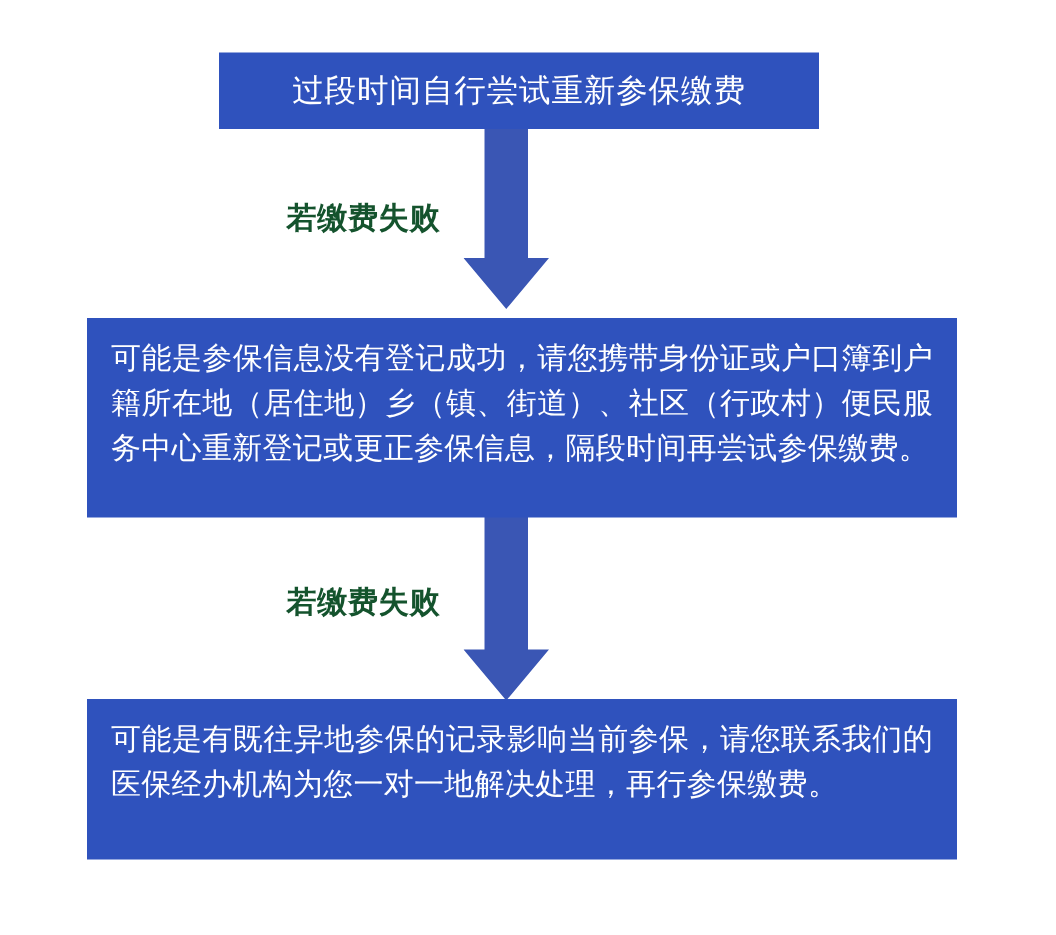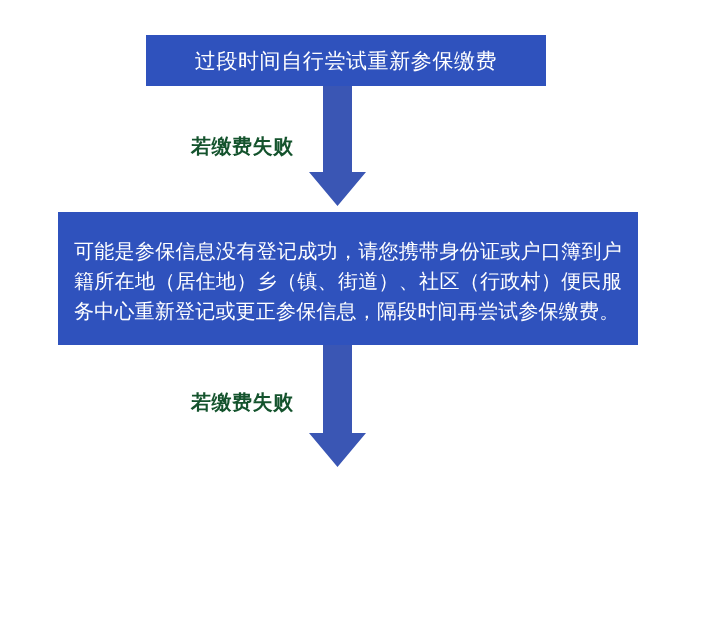--- a/index.html
+++ b/index.html
@@ -55,21 +55,21 @@
     text-align: center;
     letter-spacing: 0.6px;
   }
 
   
   #node-advice-registration {
     left: 58px;
     top: 212px;
     width: 580px;
     height: 133px;
-    padding: 24px 16px 0 16px;
+    padding: 12px 16px 0 16px;
   }
   #node-advice-registration .node-text {
     font-size: 20px;
     line-height: 30px;
     text-align: justify;
     text-align-last: left;
   }
 
   
   #node-advice-contact {
@@ -151,14 +151,17 @@
   </div>
 
   <div class="connector-arrow" id="connector-2">
     <svg viewBox="0 0 57 123" preserveAspectRatio="none" xmlns="http://www.w3.org/2000/svg">
       <polygon points="14,0 43,0 43,89 57,89 28.5,123 0,89 14,89" fill="#3a56b4"></polygon>
     </svg>
   </div>
 
   <div class="edge-label" id="edge-label-2">若缴费失败</div>
 
+  <div class="node-box" id="node-advice-contact">
+    <span class="node-text">可能是有既往异地参保的记录影响当前参保，请您联系我们的医保经办机构为您一对一地解决处理，再行参保缴费。</span>
+  </div>
 
 </div>
 
 </body></html>

